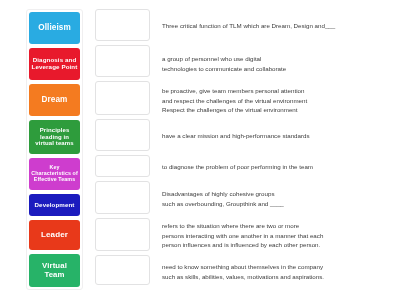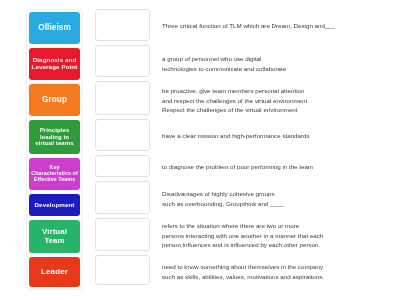--- a/index.html
+++ b/index.html
@@ -121,36 +121,36 @@
 <div id="app">
 
   <div class="tile-column">
     <div class="tile s1" style="background: rgb(41, 171, 226);">
       <span>Ollieism</span>
     </div>
     <div class="tile s2" style="background: rgb(232, 25, 44);">
       <span>Diagnosis and Leverage Point</span>
     </div>
     <div class="tile s1" style="background: rgb(244, 123, 32);">
-      <span>Group</span>
+      <span>Dream</span>
     </div>
     <div class="tile s3" style="background: rgb(46, 156, 60);">
       <span>Principles leading in virtual teams</span>
     </div>
     <div class="tile s4" style="background: rgb(206, 61, 206);">
       <span>Key Characteristics of Effective Teams</span>
     </div>
     <div class="tile s5" style="background: rgb(27, 27, 190);">
       <span>Development</span>
     </div>
+    <div class="tile s7" style="background: rgb(232, 57, 26);">
+      <span>Leader</span>
+    </div>
     <div class="tile s6" style="background: rgb(39, 179, 104);">
       <span>Virtual Team</span>
-    </div>
-    <div class="tile s7" style="background: rgb(232, 57, 26);">
-      <span>Leader</span>
     </div>
   </div>
 
   <div class="rows">
 
     <div class="row r1">
       <div class="dropbox"></div>
       <div class="desc">Three critical function of TLM which are Dream, Design and___</div>
     </div>
 

